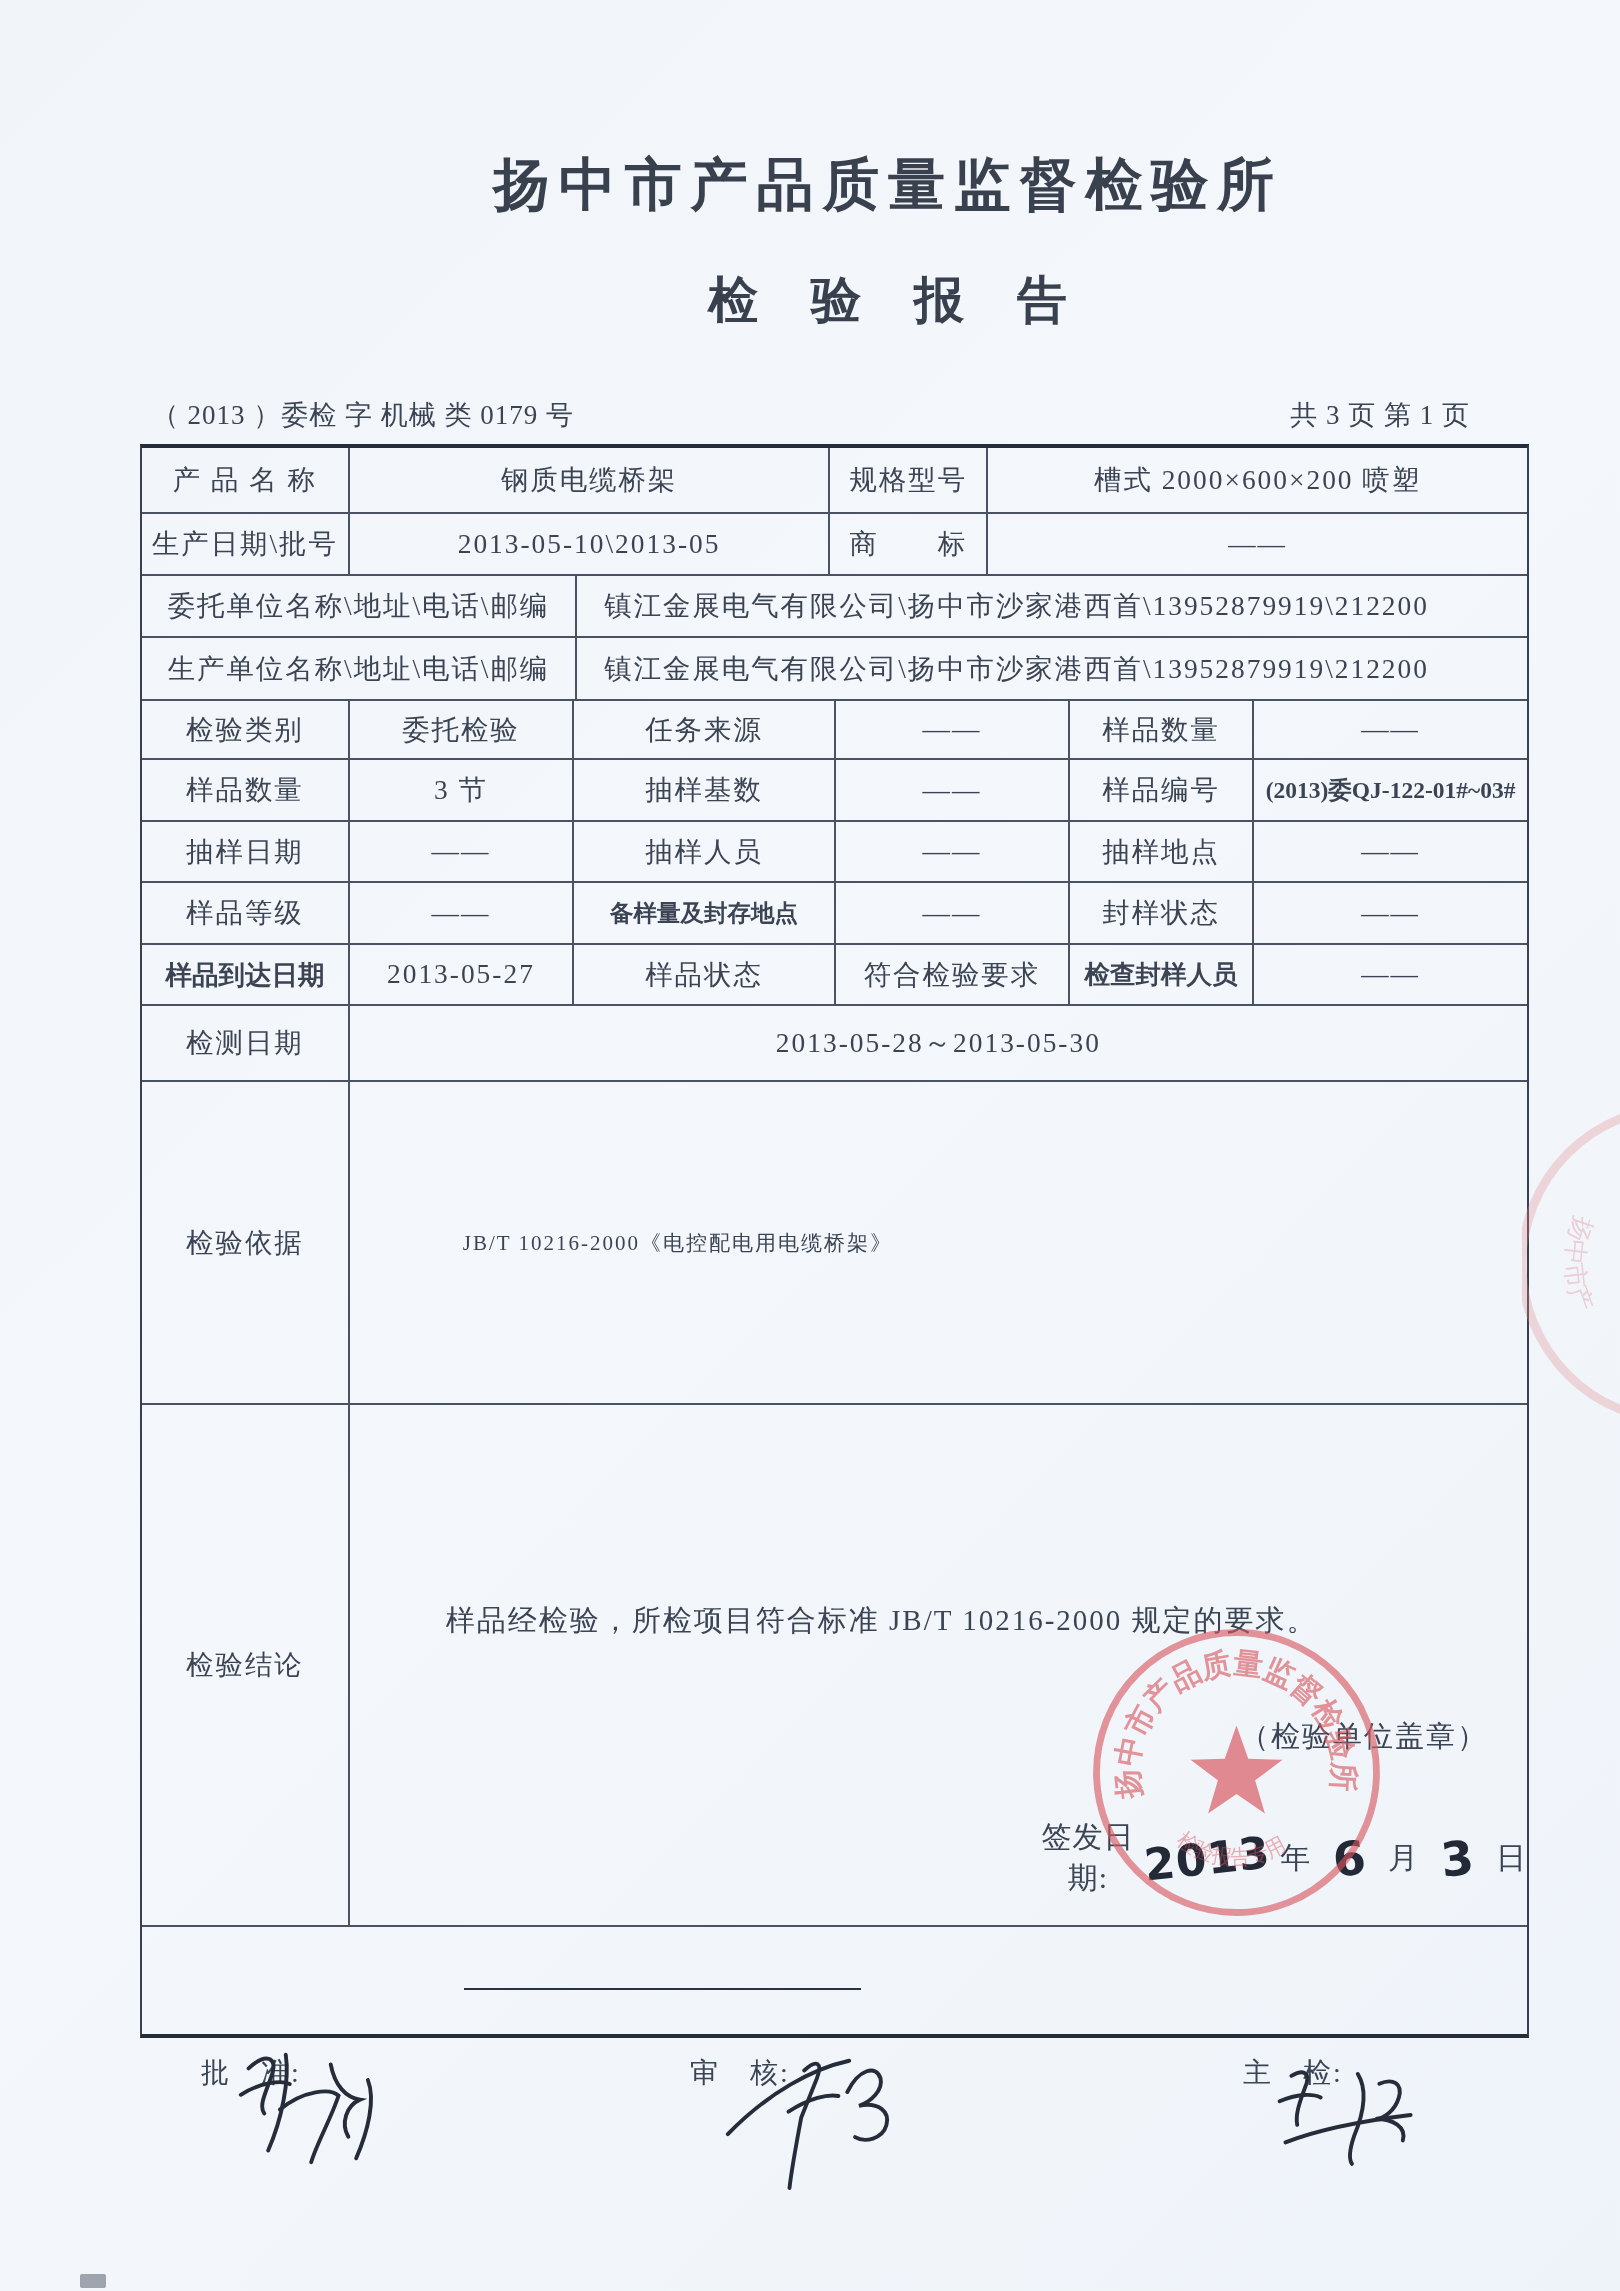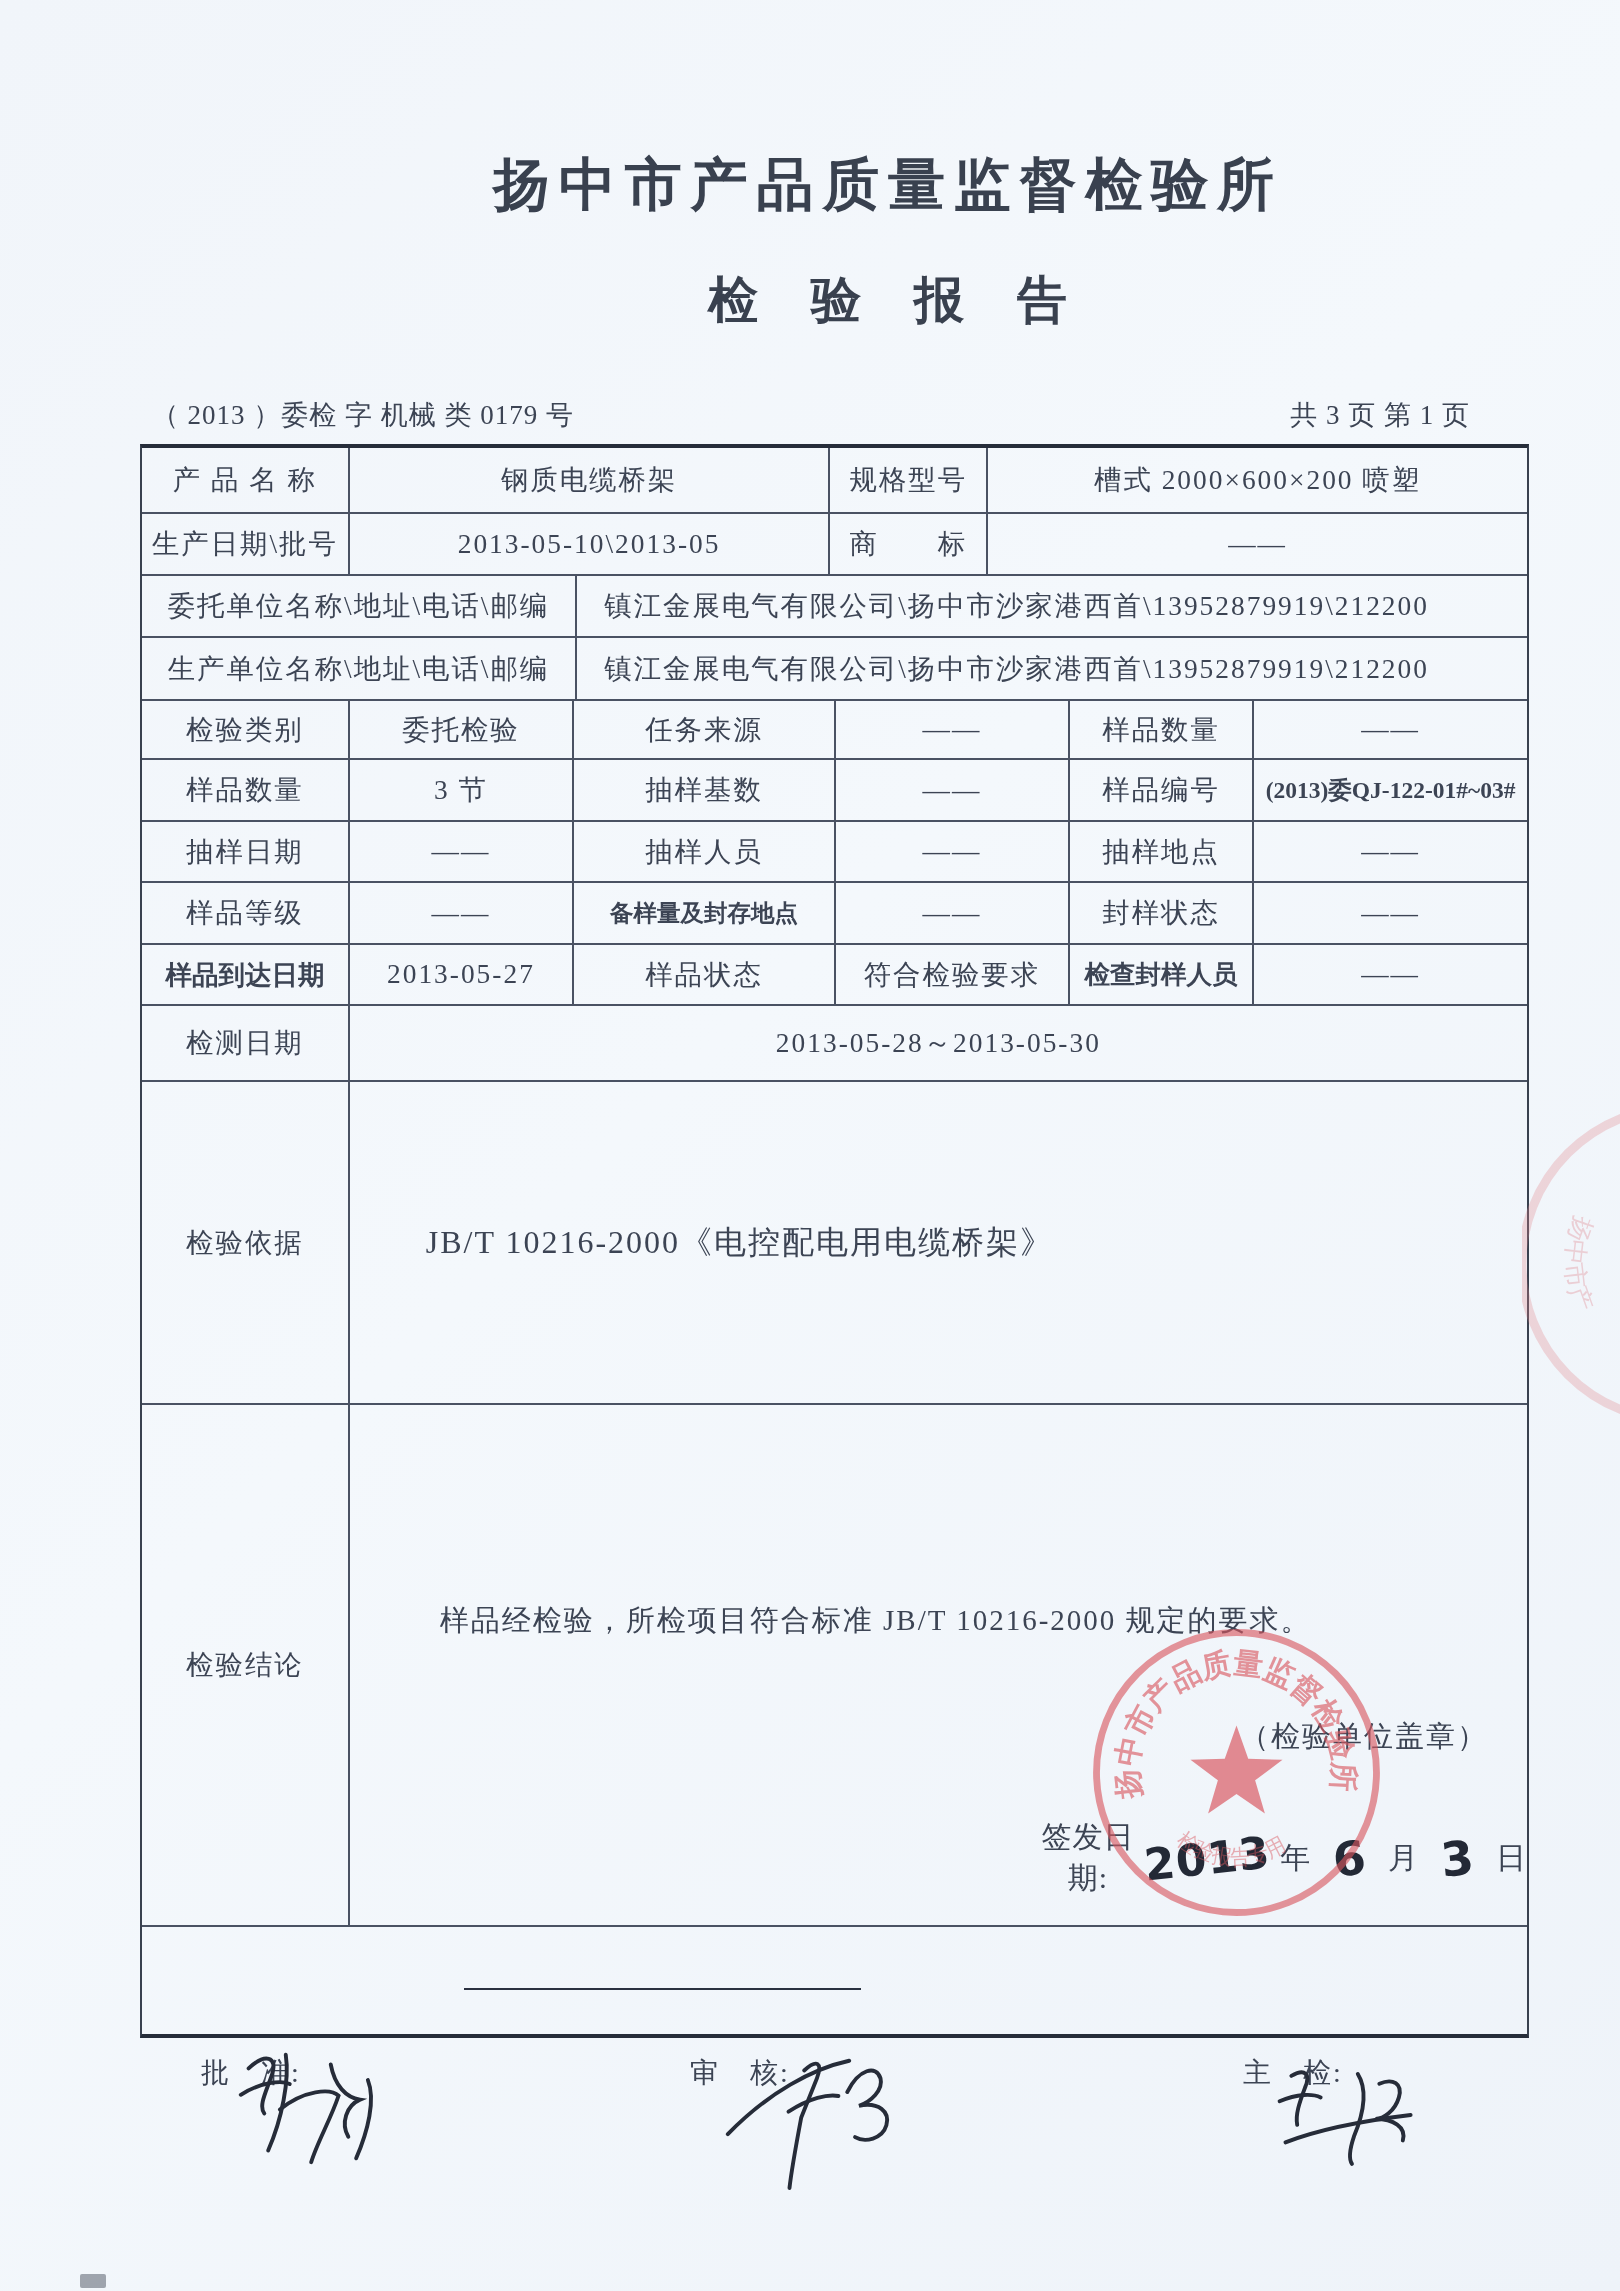--- a/index.html
+++ b/index.html
@@ -41,21 +41,21 @@
     font-size:27.4px;letter-spacing:2px;text-align:center;
   }
   .c.end{border-right:none;}
   .c.left{justify-content:flex-start;text-align:left;}
   .w15{width:15%}.w347{width:34.7%}.w114{width:11.4%}
   .w162{width:16.2%}.w189{width:18.9%}.w169{width:16.9%}.w133{width:13.3%}
   .w314{width:31.4%}
   .grow{flex:1;}
   .small{font-size:23.5px;letter-spacing:0;font-weight:bold;}
   .concl-cell{position:relative;}
-  .concl-text{position:absolute;left:90px;top:196px;font-size:29px;letter-spacing:2px;text-align:center;}
+  .concl-text{position:absolute;left:96px;top:196px;font-size:29px;letter-spacing:2px;text-align:center;}
   .stamp-note{position:absolute;right:39px;top:312px;font-size:29px;letter-spacing:2px;}
   .signdate{position:absolute;left:686px;top:412px;display:flex;align-items:center;font-size:30px;letter-spacing:1px;}
   .signdate .hw{font-family:"DejaVu Sans",sans-serif;font-weight:bold;color:#232936;display:inline-block;transform:rotate(-6deg);}
   .hw-year{font-size:44px;margin:0 9.8px 0 3.9px;}
   .hw-month{font-size:47px;margin:0 21.6px;}
   .hw-day{font-size:47px;margin:0 21.6px;}
   .note-cell{position:relative;}
   .note-line{position:absolute;left:322px;top:61px;width:397px;border-bottom:2.9px solid #2a3140;}
   .footer-row{
     position:absolute;left:140px;top:2054px;width:1389px;
@@ -153,21 +153,21 @@
       <div class="c grow end dash">——</div>
     </div>
 
     <div class="row" style="height:76px">
       <div class="c w15">检测日期</div>
       <div class="c grow end">2013-05-28～2013-05-30</div>
     </div>
 
     <div class="row" style="height:323px">
       <div class="c w15">检验依据</div>
-      <div class="c grow end left" style="padding-left:76px;font-size:32px">JB/T  10216-2000《电控配电用电缆桥架》</div>
+      <div class="c grow end left" style="padding-left:113px;font-size:21px">JB/T  10216-2000《电控配电用电缆桥架》</div>
     </div>
 
     <div class="row" style="height:522px">
       <div class="c w15">检验结论</div>
       <div class="c grow end concl-cell">
         <span class="concl-text">样品经检验，所检项目符合标准 JB/T 10216-2000 规定的要求。</span>
         <span class="stamp-note">（检验单位盖章）</span>
         <span class="signdate">
           <span>签发日期:</span>
           <span class="hw hw-year">2013</span>

